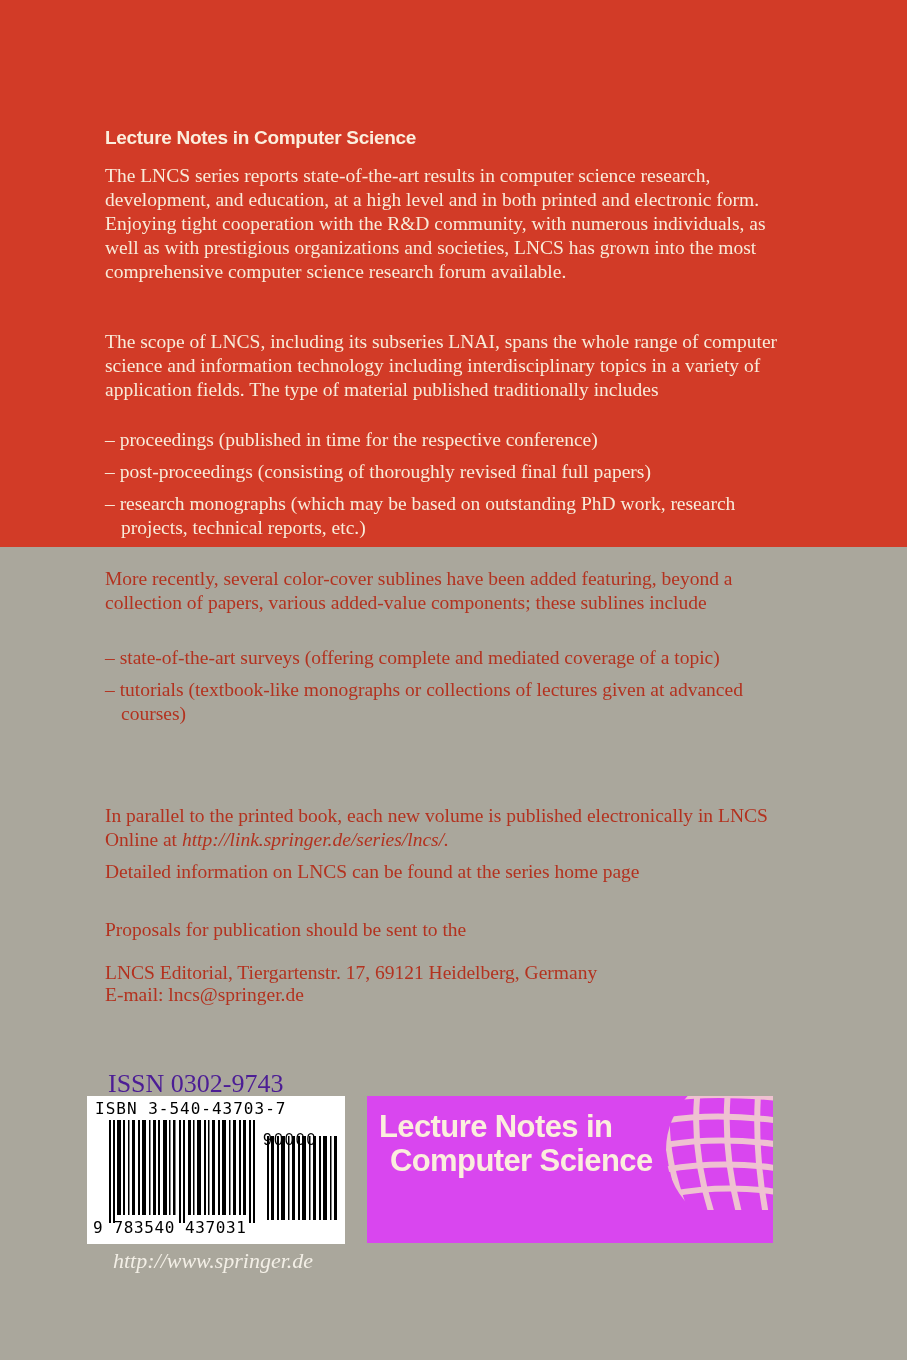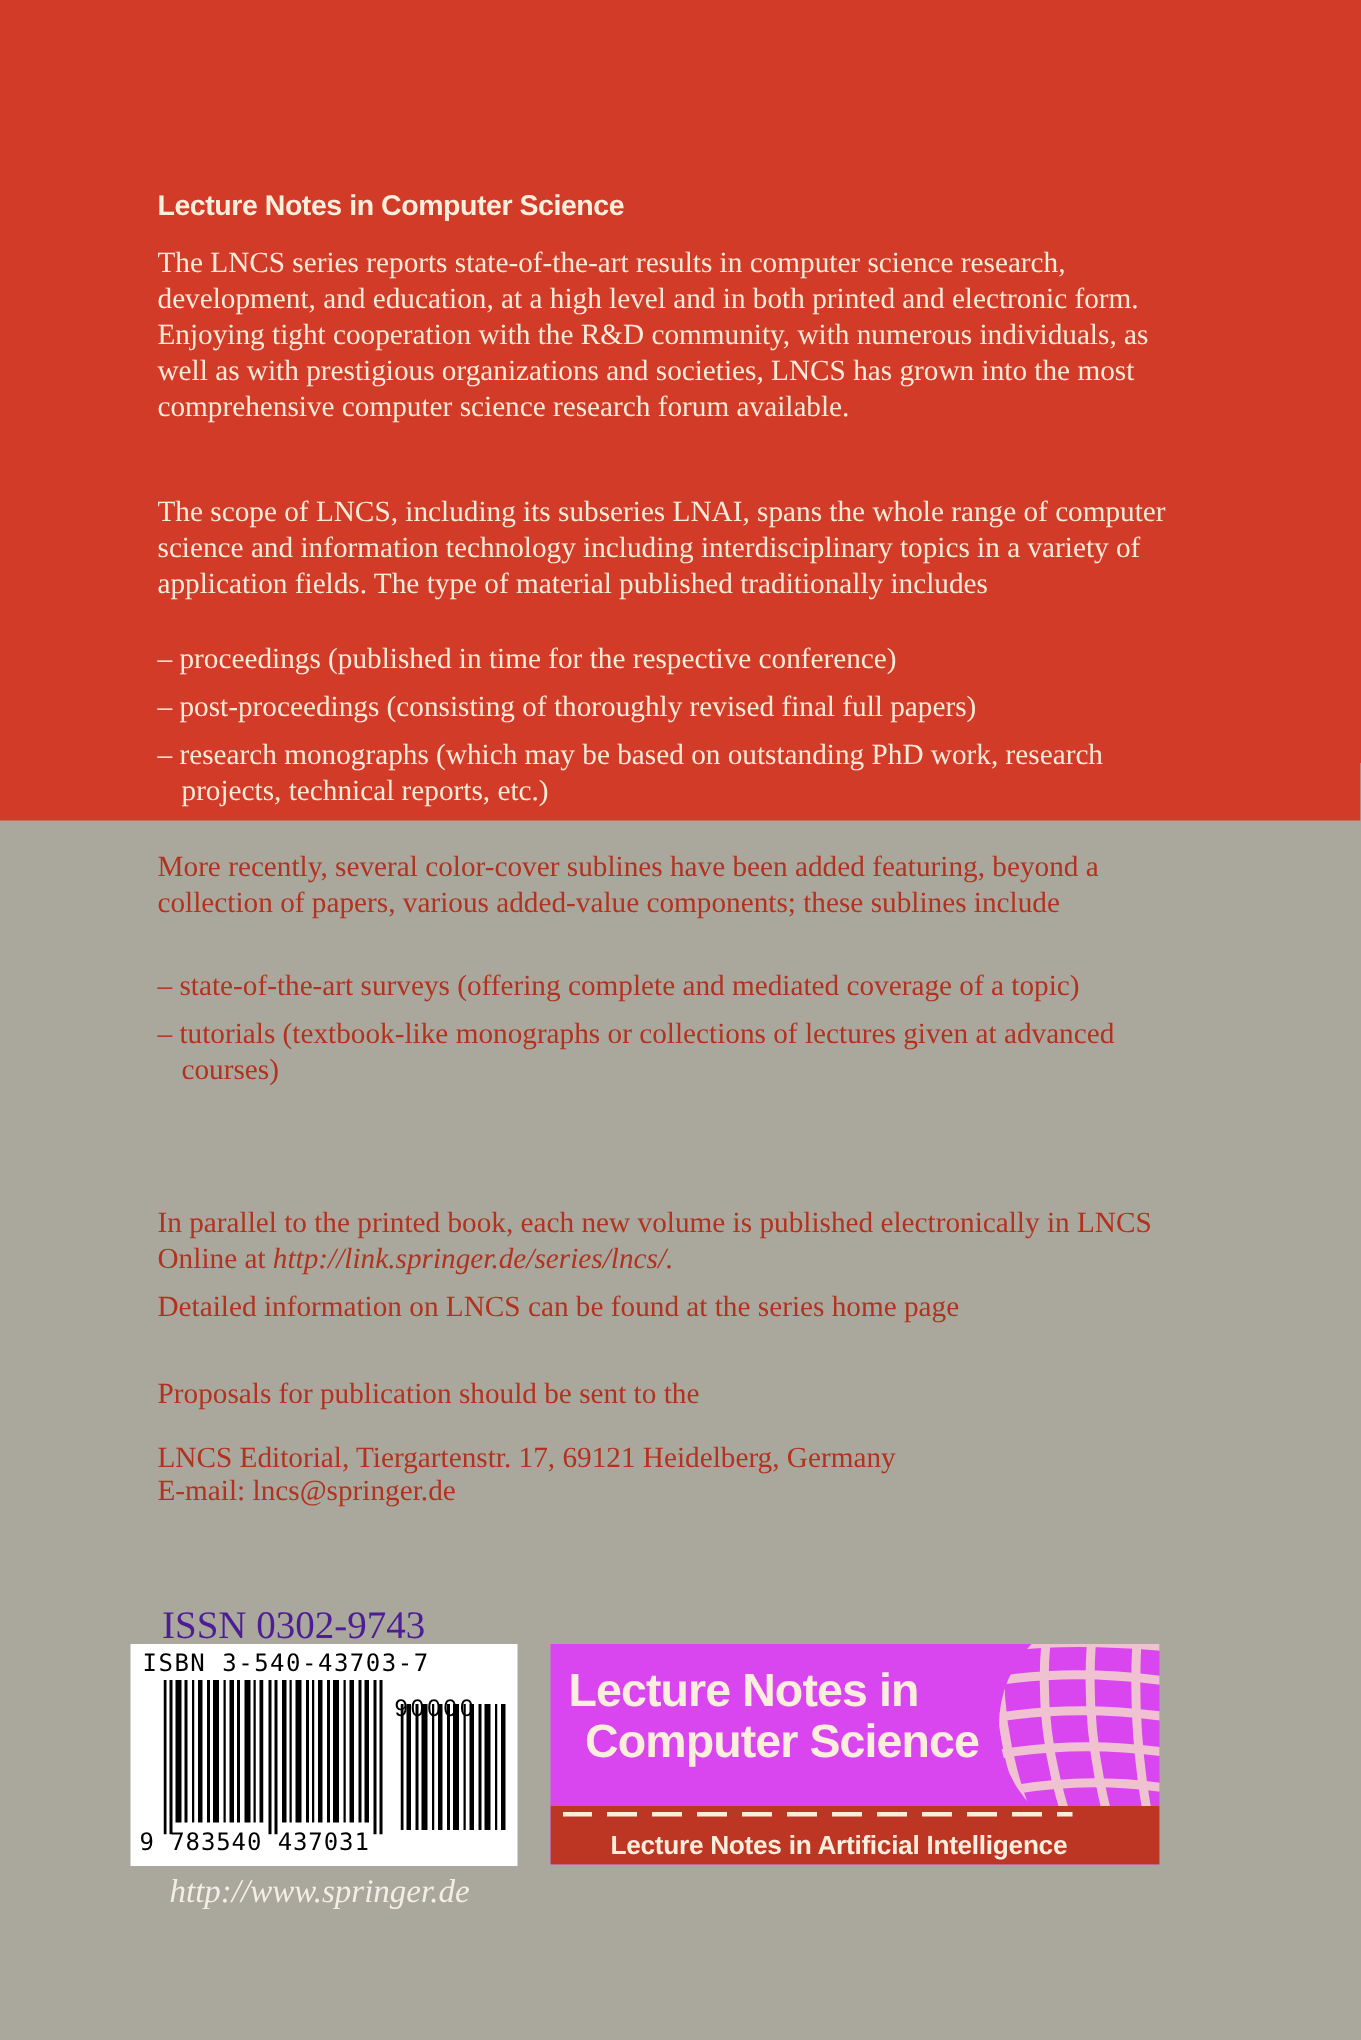--- a/index.html
+++ b/index.html
@@ -149,17 +149,13 @@
       <path d="M50 -10 Q 40 60 65 130"></path>
       <path d="M80 -10 Q 72 60 92 130"></path>
       <path d="M110 -10 Q 104 60 118 130"></path>
       <path d="M140 -10 Q 136 60 145 130"></path>
     </g>
   </svg>
   <div class="logo-title">
     <span>Lecture Notes in</span>
     <span class="l2t">Computer Science</span>
   </div>
-  <div class="logo-dashes">
-    <div class="logo-dash-line"></div>
-    <div class="logo-sub">Lecture Notes in Artificial Intelligence</div>
-  </div>
 </div>
 
 </body></html>

